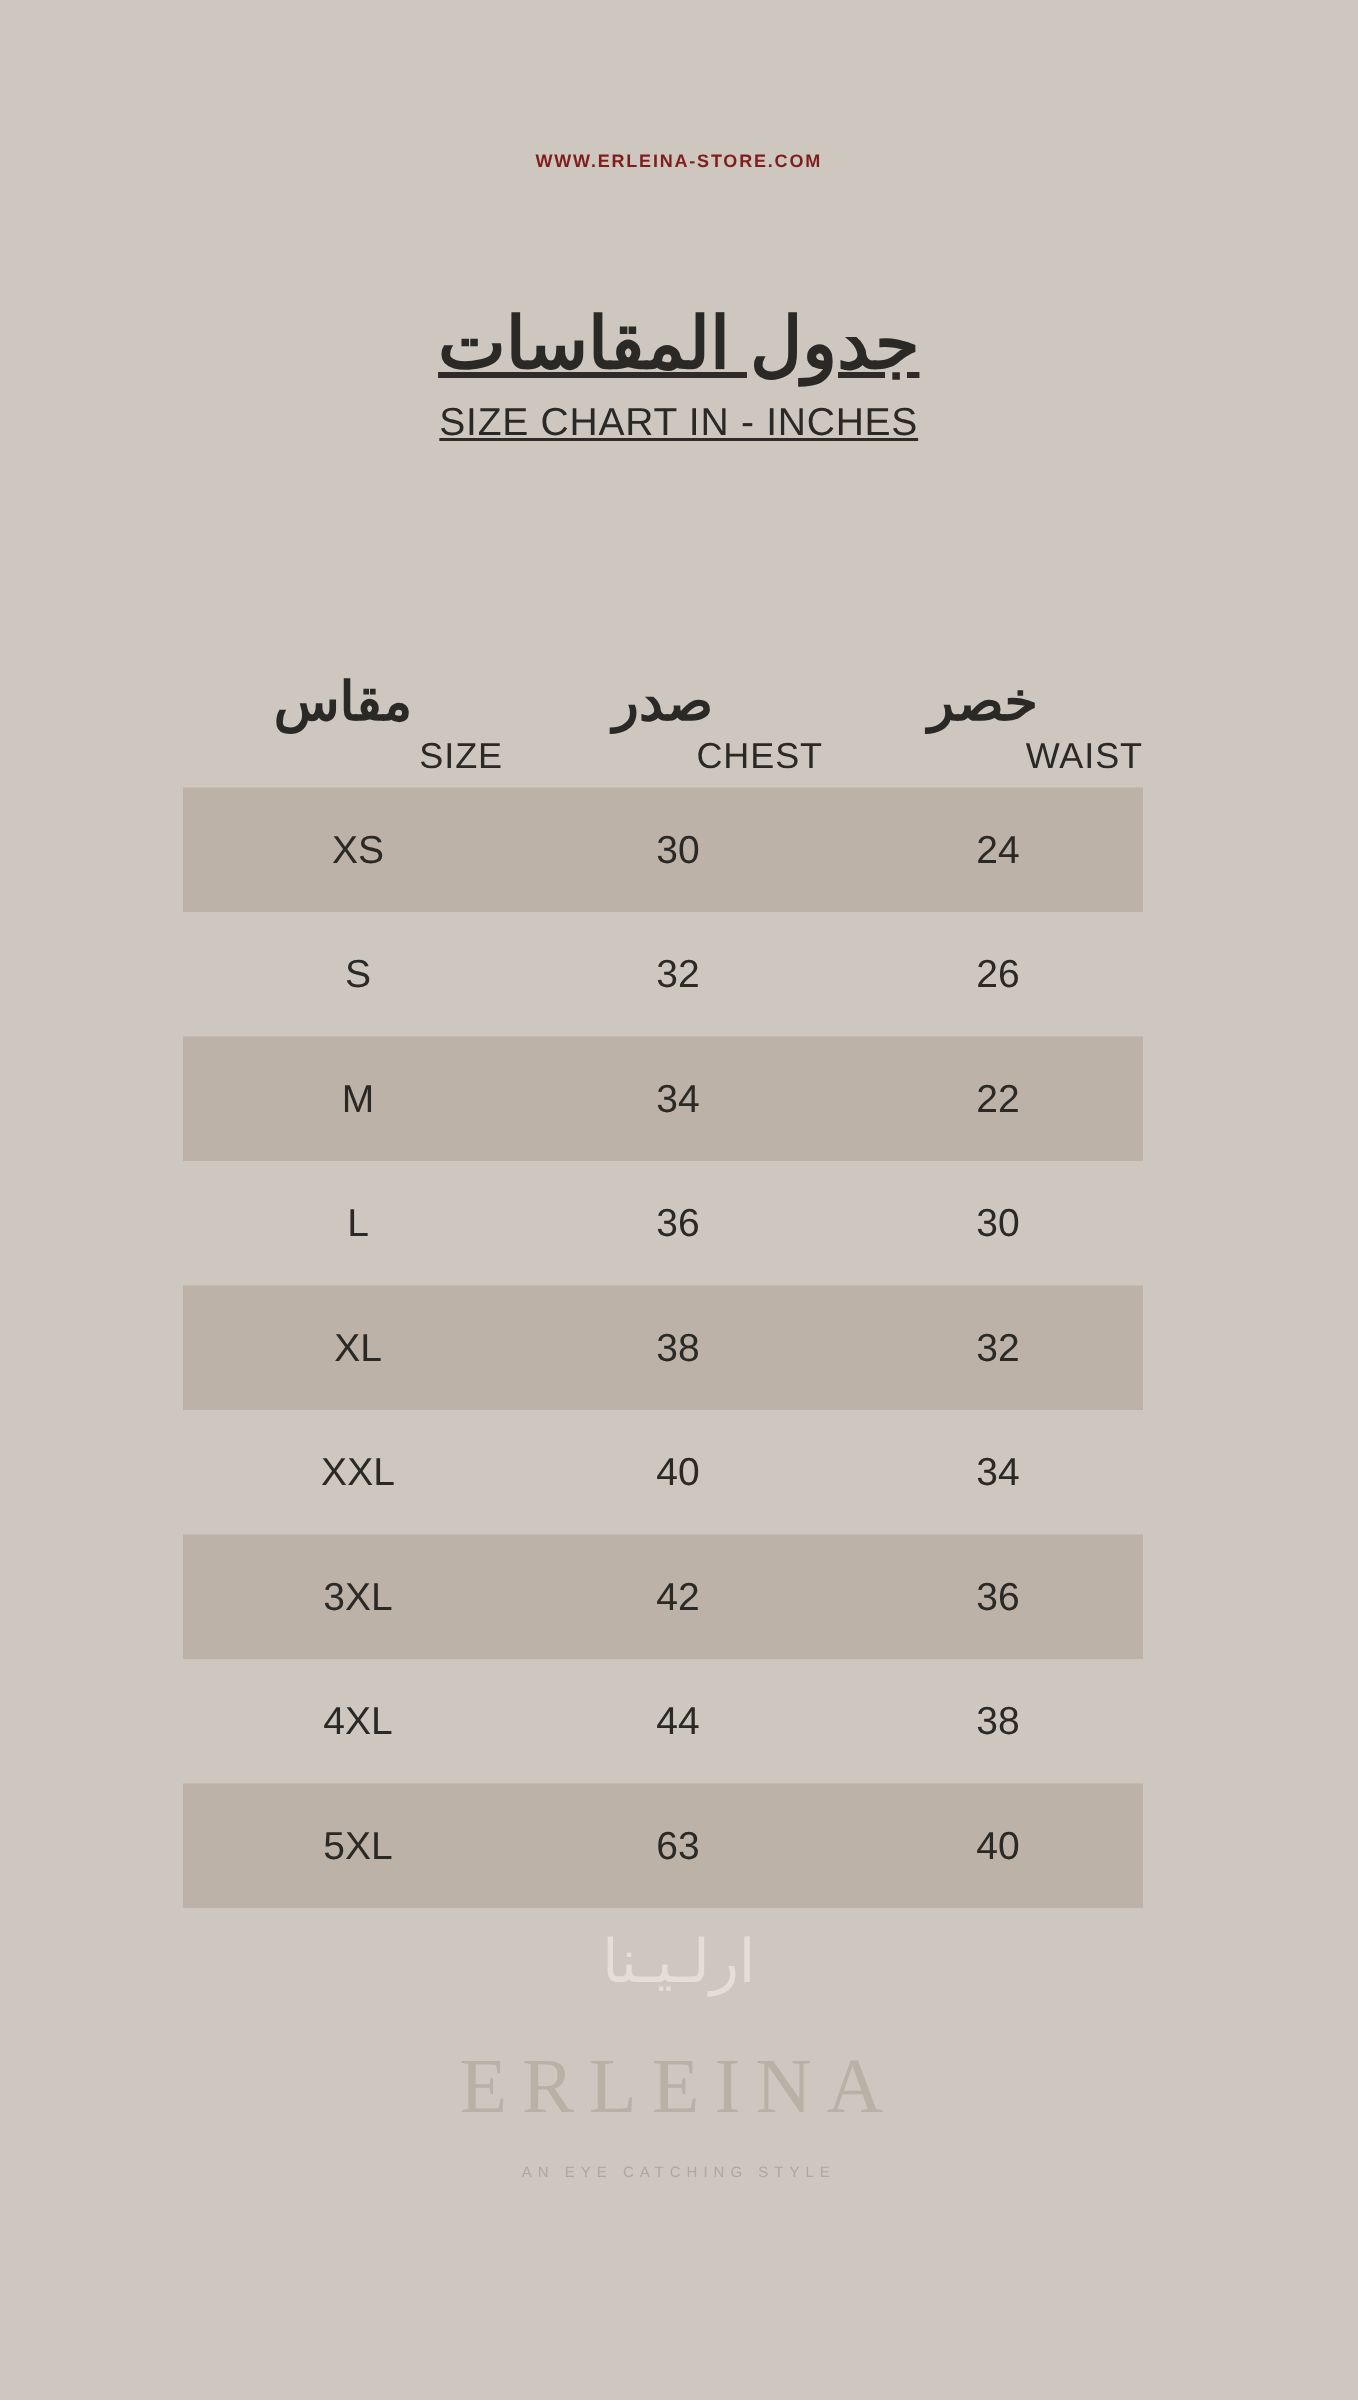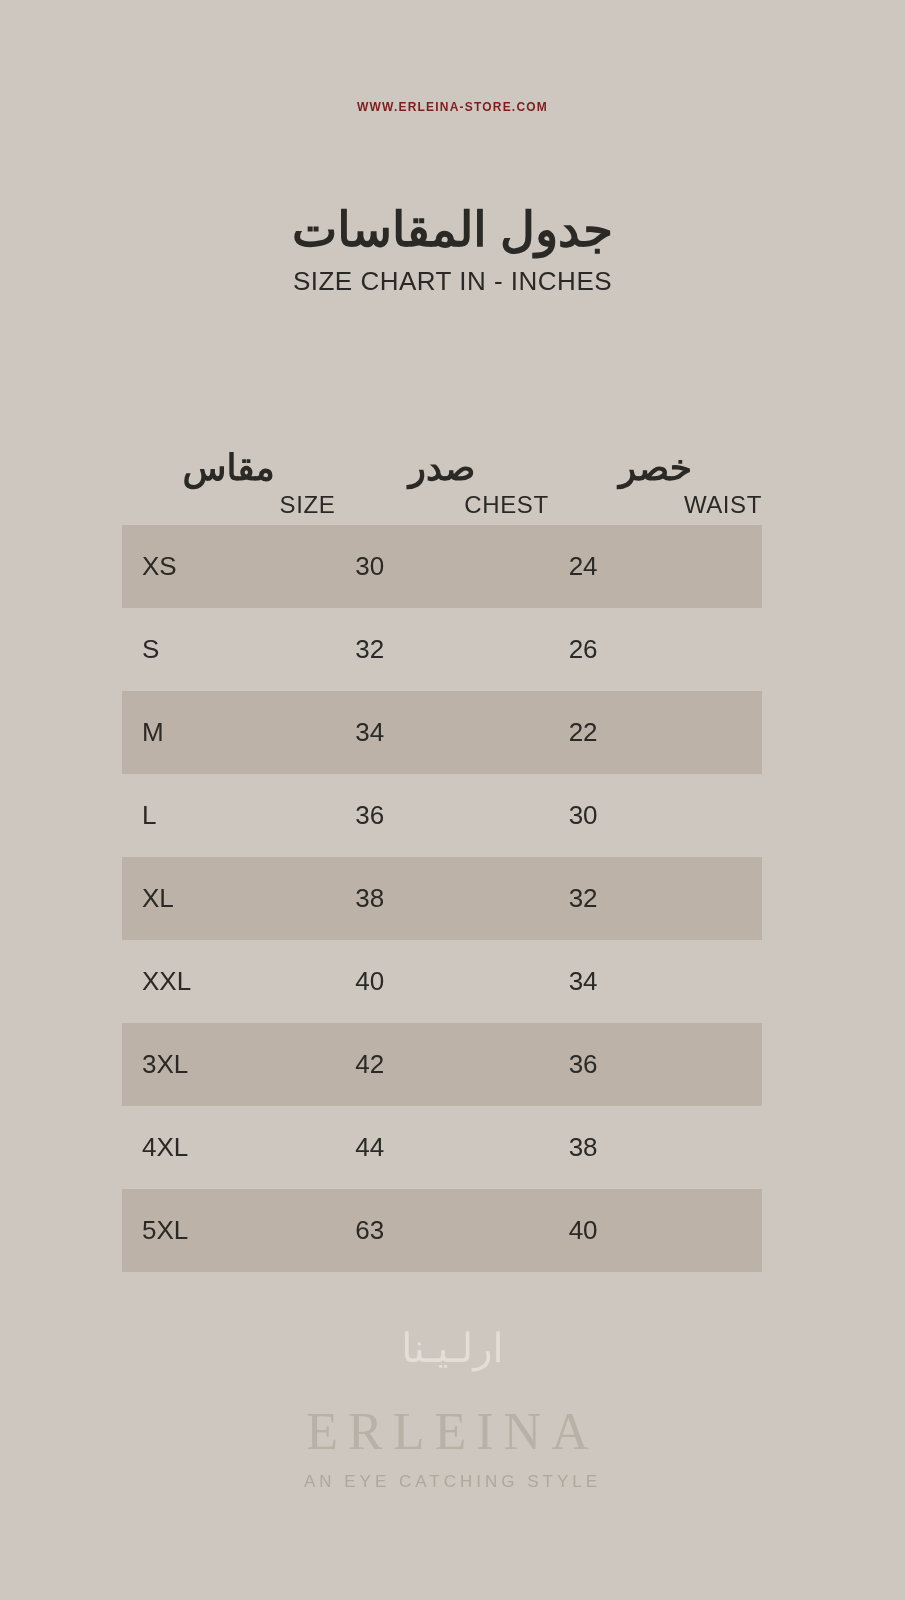--- a/index.html
+++ b/index.html
@@ -35,20 +35,21 @@
     font-weight: 700;
   }
 
   
   .heading {
     position: absolute;
     top: 200px;
     left: 0;
     width: 905px;
     text-align: center;
+    text-decoration: underline;
   }
   .heading .ar {
     font-size: 48px;
     font-weight: 700;
     color: #2b2926;
     line-height: 1.25;
     direction: rtl;
   }
   .heading .en {
     margin-top: 6px;
@@ -95,53 +96,54 @@
   .row {
     display: flex;
     align-items: center;
     height: 83px;
   }
   .row.shaded {
     background: #bcb2a7;
   }
   .cell {
     flex: 1;
+    text-align: center;
     font-size: 26px;
     font-weight: 400;
     color: #2b2926;
     padding-left: 20px;
   }
 
   
   .footer {
     position: absolute;
     left: 0;
-    top: 1324px;
+    top: 1284px;
     width: 905px;
     text-align: center;
   }
   .footer .logo-ar {
     font-size: 40px;
     letter-spacing: 6px;
     color: #e3ded7;
     direction: rtl;
     font-weight: 400;
     line-height: 1.2;
   }
   .footer .logo-en {
     margin-top: 30px;
     font-size: 52px;
     letter-spacing: 10px;
     color: #b9b0a6;
     font-family: "Liberation Serif", serif;
     font-weight: 400;
   }
   .footer .tagline {
-    margin-top: 11px;
-    font-size: 17px;
+    margin-top: 22px;
+    font-size: 10px;
     letter-spacing: 4px;
     color: #b0a79d;
   }
 </style>
 </head>
 <body>
 
 <div class="page">
 
   <div class="site-url">WWW.ERLEINA-STORE.COM</div>

